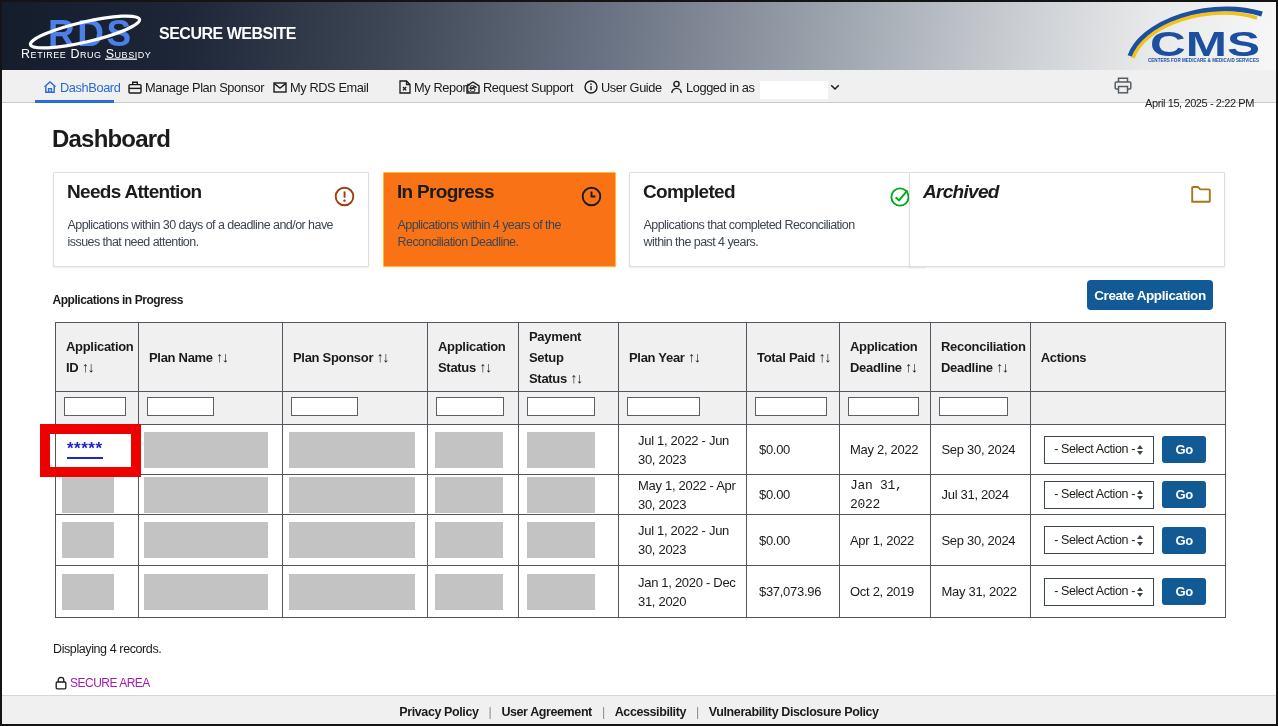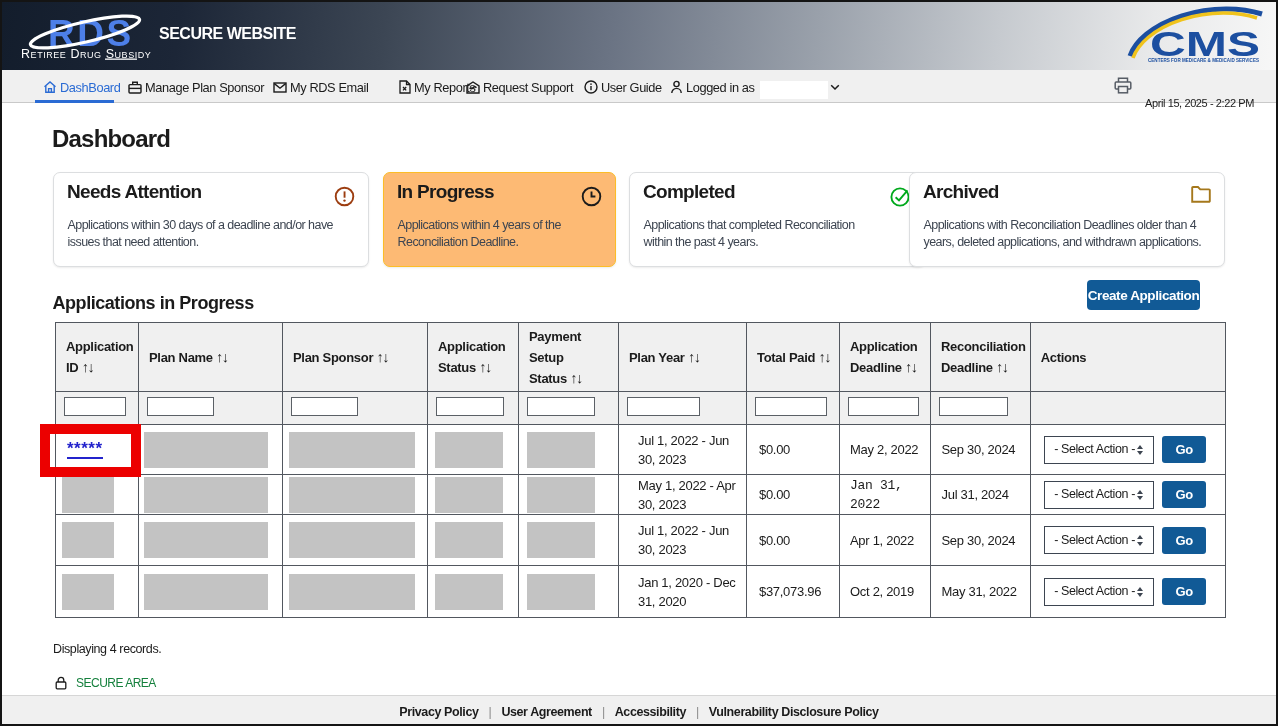--- a/index.html
+++ b/index.html
@@ -12,46 +12,46 @@
 #securew { position:absolute; left:157px; top:22.5px; color:#fff; font-size:16px; font-weight:bold; letter-spacing:-0.5px; }
 
 #nav { position:absolute; left:0; top:68px; width:1274px; height:33px; background:#f0f0f0; border-bottom:1px solid #c9c9c9; }
 .ni { position:absolute; top:1px; height:32px; display:flex; align-items:center; gap:3px; font-size:12.8px; letter-spacing:-0.4px; color:#1b1b1b; }
 .ni svg { flex:0 0 auto; }
 #underline { position:absolute; left:33px; top:30px; width:79px; height:3px; background:#2a6bd4; }
 #navdate { position:absolute; top:17px; height:32px; display:flex; align-items:center; font-size:11px; letter-spacing:-0.4px; color:#1b1b1b; left:1143px; }
 
 #h1 { position:absolute; left:50px; top:123px; font-size:24px; font-weight:bold; letter-spacing:-0.8px; color:#1b1b1b; }
 
-.card { position:absolute; top:170px; height:95px; background:#fff; border:1px solid #dcdee0; border-radius:7px; box-shadow:0 1px 2px rgba(0,0,0,0.08); }
+.card { position:absolute; top:170px; height:95px; background:#fff; border:1px solid #dcdee0; border-radius:1px; box-shadow:0 1px 2px rgba(0,0,0,0.08); }
 .card h2 { position:absolute; left:13px; top:8px; font-size:19px; font-weight:bold; letter-spacing:-0.7px; color:#1b1b1b; }
 .card .bd { position:absolute; left:13.5px; top:44px; font-size:12.5px; letter-spacing:-0.55px; line-height:16.5px; color:#3d4551; }
 .card .ic { position:absolute; right:13px; top:13px; }
-#card2 { background:#fdba74; border-color:#fcbd27; }
-#aip { position:absolute; left:50.5px; top:291px; font-size:18px; font-weight:bold; letter-spacing:-0.45px; color:#1b1b1b; }
-#createbtn { position:absolute; left:1085px; top:278px; width:113px; height:30px; background:#115a96; color:#fff; font-size:13.5px; font-weight:bold; letter-spacing:-0.4px; border-radius:4px; display:flex; align-items:center; justify-content:center; }
+#card2 { background:#f97316; border-color:#fcbd27; }
+#aip { position:absolute; left:50.5px; top:291px; font-size:12px; font-weight:bold; letter-spacing:-0.45px; color:#1b1b1b; }
+#createbtn { position:absolute; left:1085px; top:278px; width:126px; height:30px; background:#115a96; color:#fff; font-size:13.5px; font-weight:bold; letter-spacing:-0.4px; border-radius:4px; display:flex; align-items:center; justify-content:center; }
 
 #tbl { position:absolute; left:53px; top:320px; border-collapse:collapse; table-layout:fixed; }
 #tbl td, #tbl th { border:1px solid #52575f; vertical-align:middle; padding:0; }
 #tbl th { background:#f0f0f0; text-align:left; font-size:13px; font-weight:bold; letter-spacing:-0.3px; color:#1b1b1b; line-height:21px; padding-left:10px; padding-right:4px; }
 #tbl th b { font-size:14.5px; letter-spacing:-1.5px; font-weight:bold; }
 #tbl td { background:#fff; font-size:13px; letter-spacing:-0.3px; color:#1b1b1b; line-height:19px; }
 #tbl tr.frow td { background:#f0f0f0; }
 .finp { background:#fff; border:1px solid #5b6066; height:19px; margin-left:8px; display:block; position:relative; top:-2px; }
 .gbox { background:#c3c3c3; height:36px; }
 #tbl td.dtxt { padding-left:19px; }
 .sel { width:110px; height:28px; border:1px solid #3d4551; background:#fff; display:flex; align-items:center; font-size:12.5px; letter-spacing:-0.4px; color:#1b1b1b; padding-left:9px; position:relative; }
 .sel:after { content:''; position:absolute; right:10px; top:8px; width:0; height:0; border-left:3.5px solid transparent; border-right:3.5px solid transparent; border-bottom:4.5px solid #3d4551; }
 .sel:before { content:''; position:absolute; right:10px; top:14.5px; width:0; height:0; border-left:3.5px solid transparent; border-right:3.5px solid transparent; border-top:4.5px solid #3d4551; }
 .gobtn { width:44px; height:27px; background:#115a96; border-radius:3px; color:#fff; font-weight:bold; font-size:13px; display:flex; align-items:center; justify-content:center; }
 .acell { display:flex; align-items:center; gap:8px; padding-left:13.5px; }
 #redbox { position:absolute; left:38px; top:422px; width:101px; height:53px; border:10px solid #ec0000; }
 #stars { position:absolute; left:65px; top:439px; color:#2323cc; font-weight:bold; font-size:17px; letter-spacing:0.5px; border-bottom:2.5px solid #2323cc; padding-bottom:1px; line-height:15px; }
 #disp4 { position:absolute; left:51px; top:640px; font-size:12.5px; letter-spacing:-0.4px; color:#1b1b1b; }
-#secarea { position:absolute; left:53px; top:674px; display:flex; align-items:center; gap:9px; font-size:12px; letter-spacing:-0.5px; color:#15803d; }
+#secarea { position:absolute; left:53px; top:674px; display:flex; align-items:center; gap:3px; font-size:12px; letter-spacing:-0.5px; color:#a21caf; }
 #foot { position:absolute; left:0; top:693px; width:1274px; height:29px; background:#f0f0f0; border-top:1px solid #d6d6d6; display:flex; align-items:center; justify-content:center; padding-top:3px; font-size:12.5px; font-weight:bold; letter-spacing:-0.4px; color:#1b1b1b; }
 #foot .sep { color:#8d8d8d; font-weight:normal; margin:0 10px; }
 </style>
 </head>
 <body>
 <div id="page">
   <div id="hdr">
     <svg width="170" height="64" viewBox="0 0 170 64" style="position:absolute;left:0px;top:0px;">
       <text x="46" y="44" font-family="Liberation Sans, sans-serif" font-size="37" font-weight="bold" letter-spacing="2.5" fill="#4d7fe8">RDS</text>
       <ellipse cx="83" cy="30" rx="56" ry="10" transform="rotate(-13 83 30)" fill="none" stroke="#ffffff" stroke-width="3.2"></ellipse>
@@ -152,26 +152,25 @@
     <div class="bd">Applications within 4 years of the<br>Reconciliation Deadline.</div>
   </div>
   <div class="card" id="card3" style="left:627px; width:297px;">
     <h2>Completed</h2>
     <svg class="ic" width="22" height="21" viewBox="0 0 22 21" fill="none" stroke="#00a91c" stroke-width="1.9">
         <circle cx="10" cy="11" r="8.6"></circle>
         <path d="M5.6,11.2 L9,14.4 L17.5,4.4"></path>
       </svg>
     <div class="bd">Applications that completed Reconciliation<br>within the past 4 years.</div>
   </div>
-  <div class="card" id="card4" style="left:907px; width:316px;">
+  <div class="card" id="card4" style="left:907px; width:316px;font-style:italic;">
     <h2>Archived</h2>
     <svg class="ic" width="20" height="17" viewBox="0 0 20 17" fill="none" stroke="#a5781c" stroke-width="1.9">
         <path d="M1.2,15.8 V1.8 a0.8,0.8 0 0 1 0.8,-0.8 H7 L9.2,3.4 H18 a0.8,0.8 0 0 1 0.8,0.8 V15 a0.8,0.8 0 0 1 -0.8,0.8 Z"></path>
       </svg>
-    <div class="bd">Applications with Reconciliation Deadlines older than 4<br>years, deleted applications, and withdrawn applications.</div>
   </div>
 
   <div id="aip">Applications in Progress</div>
   <div id="createbtn">Create Application</div>
 
   <table id="tbl">
     <colgroup>
       <col style="width:83px">
         <col style="width:144px">
         <col style="width:145px">

